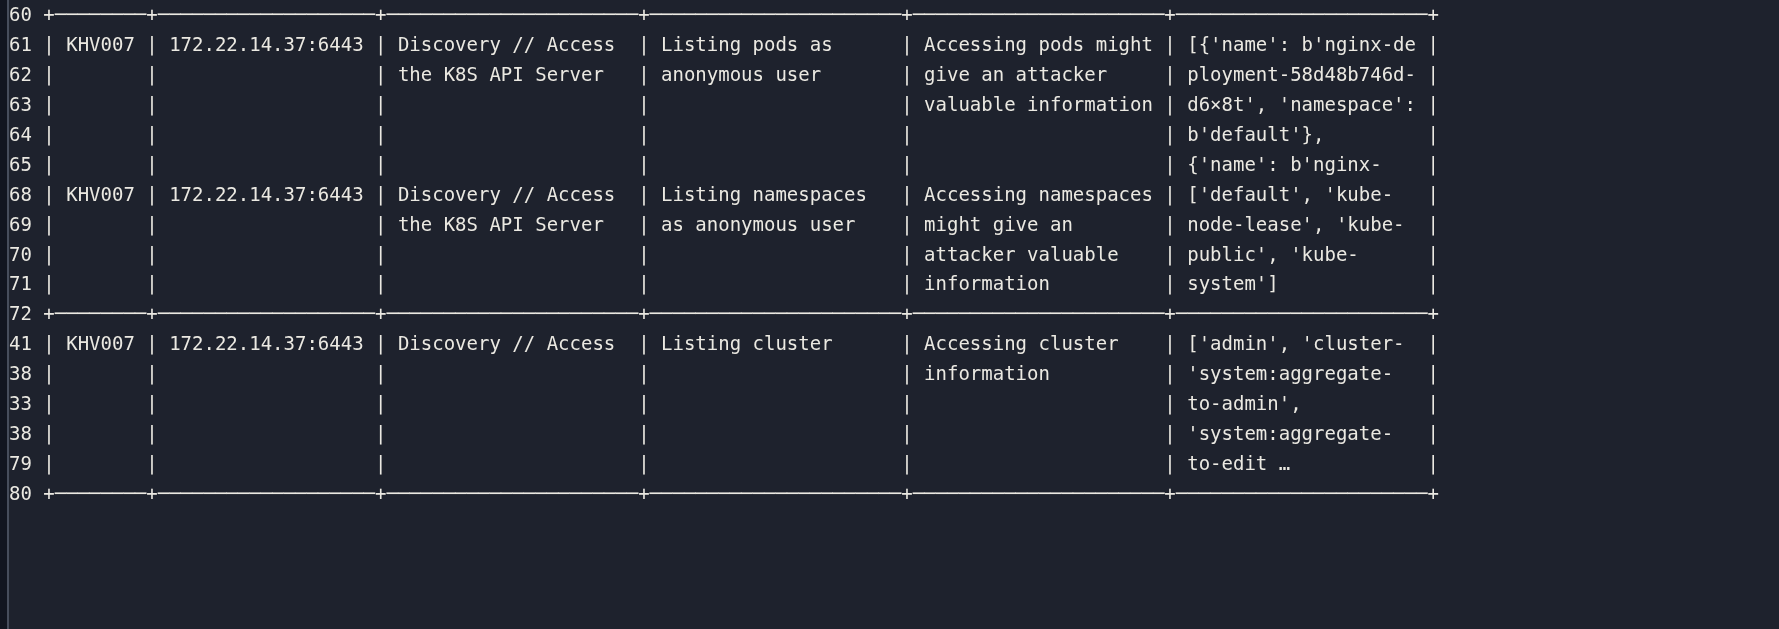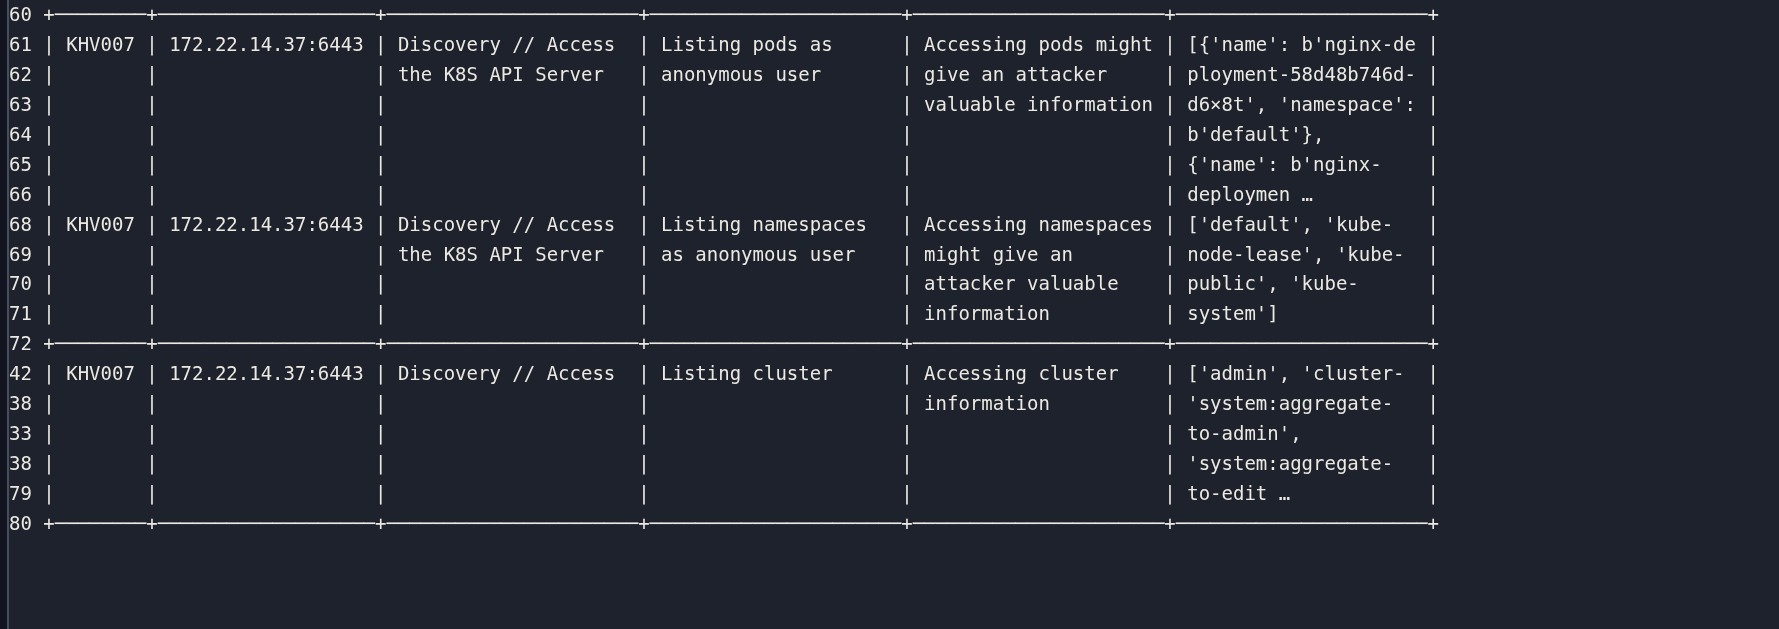--- a/index.html
+++ b/index.html
@@ -52,26 +52,25 @@
 
 <div class="screen" style="background: rgb(30, 34, 45); color: rgb(235, 233, 226);">
   <div class="pane-edge"></div>
   <div class="terminal" id="terminal">
       <div class="t-line"><span class="lnum">60</span><span class="ltext">+────────+───────────────────+──────────────────────+──────────────────────+──────────────────────+──────────────────────+</span></div>
       <div class="t-line"><span class="lnum">61</span><span class="ltext">| KHV007 | 172.22.14.37:6443 | Discovery // Access  | Listing pods as      | Accessing pods might | [{'name': b'nginx-de |</span></div>
       <div class="t-line"><span class="lnum">62</span><span class="ltext">|        |                   | the K8S API Server   | anonymous user       | give an attacker     | ployment-58d48b746d- |</span></div>
       <div class="t-line"><span class="lnum">63</span><span class="ltext">|        |                   |                      |                      | valuable information | d6×8t', 'namespace': |</span></div>
       <div class="t-line"><span class="lnum">64</span><span class="ltext">|        |                   |                      |                      |                      | b'default'},         |</span></div>
       <div class="t-line"><span class="lnum">65</span><span class="ltext">|        |                   |                      |                      |                      | {'name': b'nginx-    |</span></div>
-      <div class="t-line"><span class="lnum">66</span><span class="ltext">|        |                   |                      |                      |                      | deploymen …          |</span></div>
       <div class="t-line"><span class="lnum">68</span><span class="ltext">| KHV007 | 172.22.14.37:6443 | Discovery // Access  | Listing namespaces   | Accessing namespaces | ['default', 'kube-   |</span></div>
       <div class="t-line"><span class="lnum">69</span><span class="ltext">|        |                   | the K8S API Server   | as anonymous user    | might give an        | node-lease', 'kube-  |</span></div>
       <div class="t-line"><span class="lnum">70</span><span class="ltext">|        |                   |                      |                      | attacker valuable    | public', 'kube-      |</span></div>
       <div class="t-line"><span class="lnum">71</span><span class="ltext">|        |                   |                      |                      | information          | system']             |</span></div>
       <div class="t-line"><span class="lnum">72</span><span class="ltext">+────────+───────────────────+──────────────────────+──────────────────────+──────────────────────+──────────────────────+</span></div>
-      <div class="t-line"><span class="lnum">42</span><span class="ltext">| KHV007 | 172.22.14.37:6443 | Discovery // Access  | Listing cluster      | Accessing cluster    | ['admin', 'cluster-  |</span></div>
+      <div class="t-line"><span class="lnum">41</span><span class="ltext">| KHV007 | 172.22.14.37:6443 | Discovery // Access  | Listing cluster      | Accessing cluster    | ['admin', 'cluster-  |</span></div>
       <div class="t-line"><span class="lnum">38</span><span class="ltext">|        |                   |                      |                      | information          | 'system:aggregate-   |</span></div>
       <div class="t-line"><span class="lnum">33</span><span class="ltext">|        |                   |                      |                      |                      | to-admin',           |</span></div>
       <div class="t-line"><span class="lnum">38</span><span class="ltext">|        |                   |                      |                      |                      | 'system:aggregate-   |</span></div>
       <div class="t-line"><span class="lnum">79</span><span class="ltext">|        |                   |                      |                      |                      | to-edit …            |</span></div>
       <div class="t-line"><span class="lnum">80</span><span class="ltext">+────────+───────────────────+──────────────────────+──────────────────────+──────────────────────+──────────────────────+</span></div>
     </div>
 </div>
 
 </body></html>

